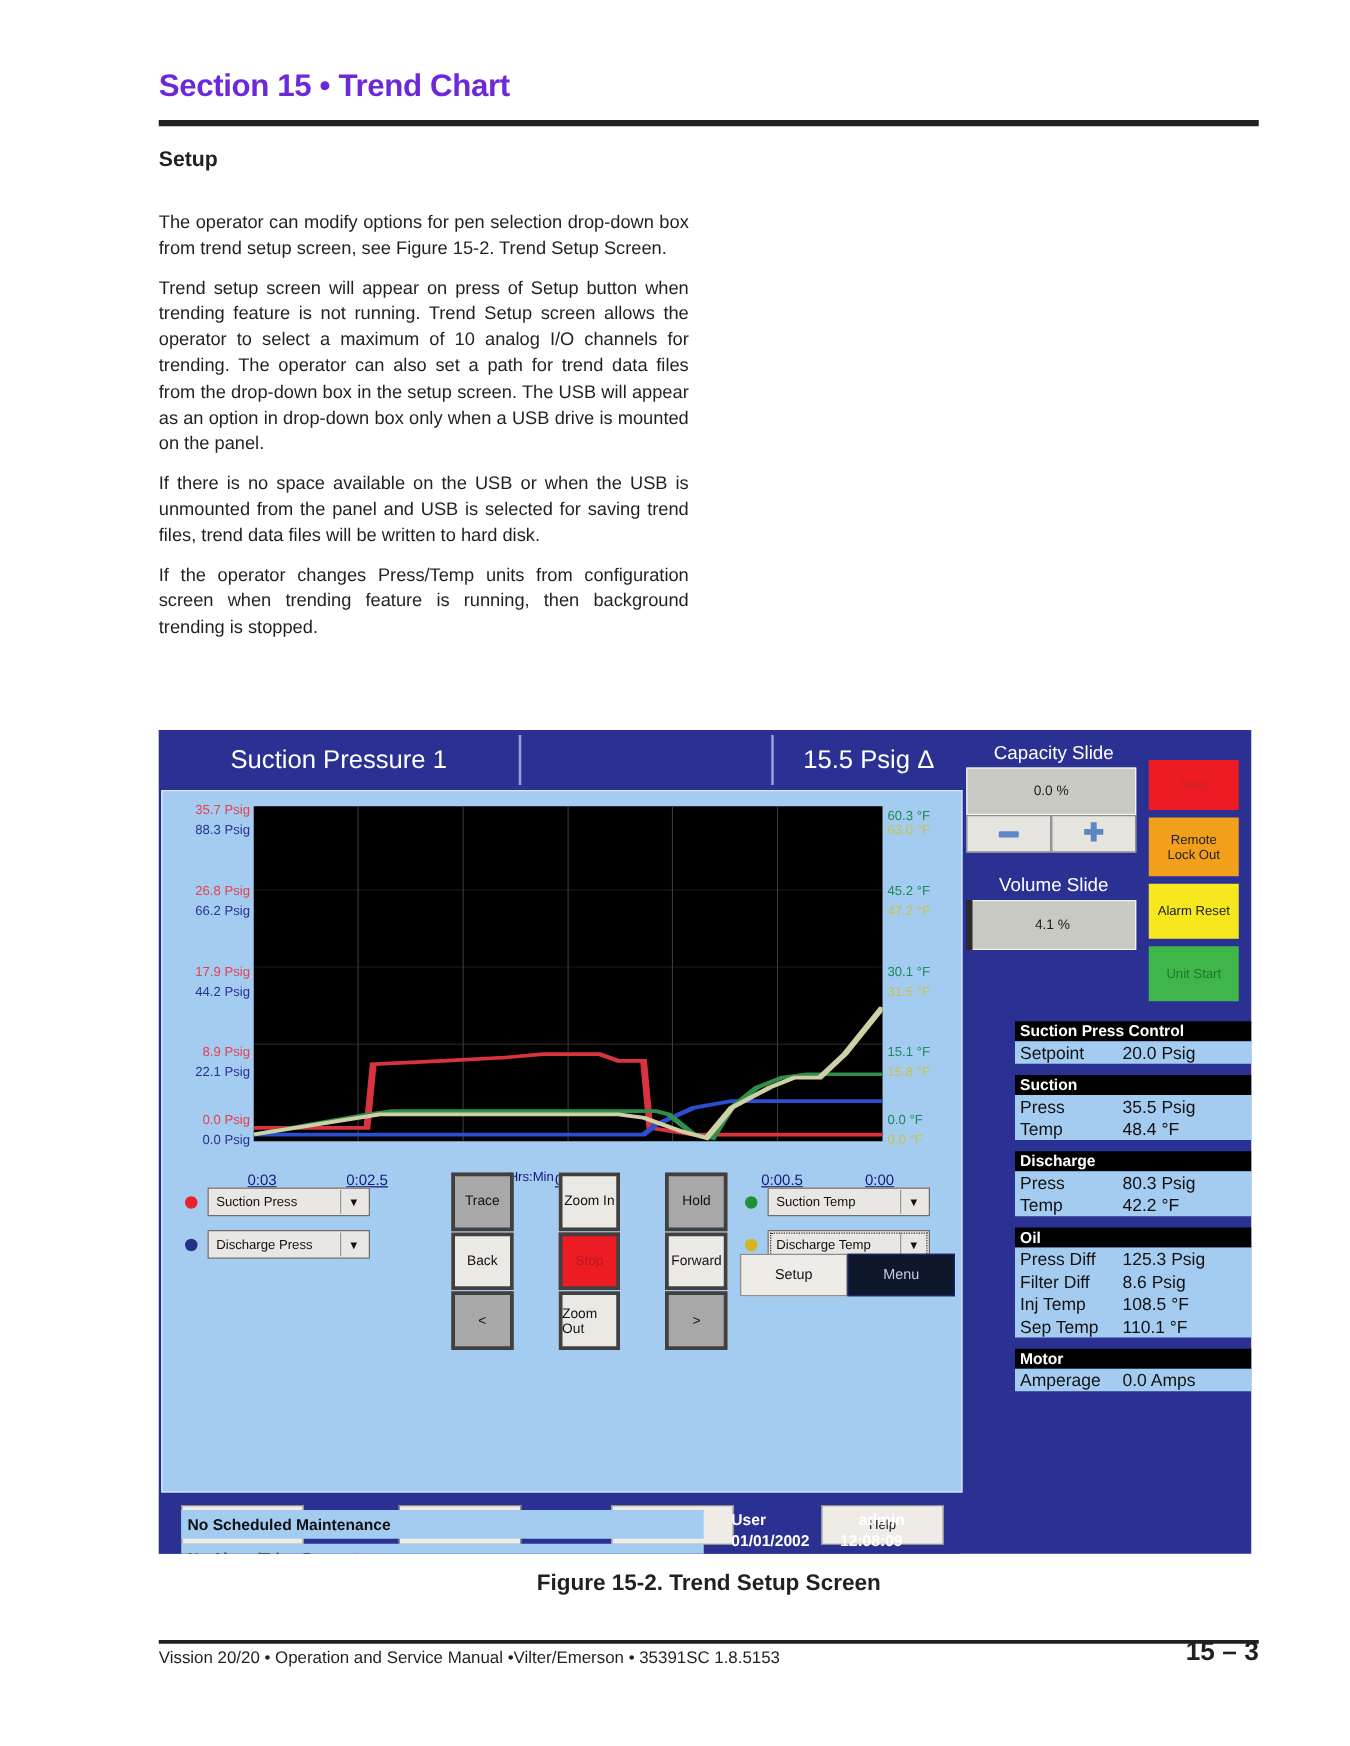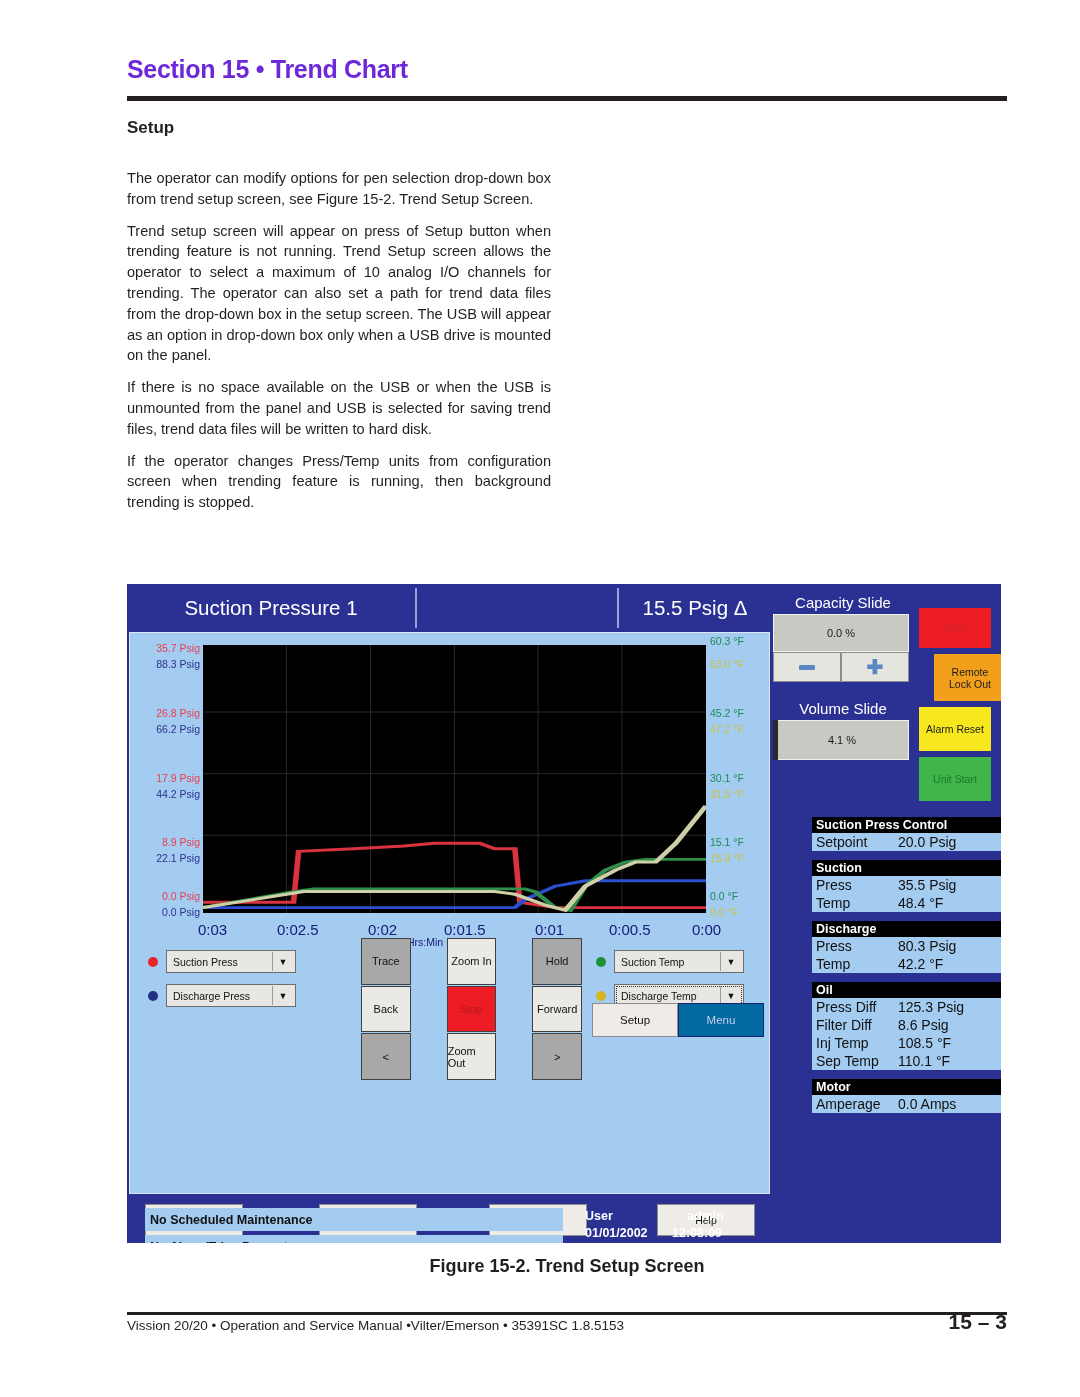--- a/index.html
+++ b/index.html
@@ -46,21 +46,21 @@
   .ax-left{position:absolute;left:0;top:0;width:70px;text-align:right;}
   .ax-right{position:absolute;left:580px;top:0;width:68px;text-align:left;}
   .axlbl{position:absolute;font-size:10.5px;white-space:nowrap;}
   .axlbl.r{text-align:right;right:0;}
   .axlbl.l{text-align:left;left:0;}
   .c-red{color:#e8414f;}
   .c-blue{color:#2b3192;}
   .c-green{color:#1f8a5a;}
   .c-yellow{color:#c9c24c;}
 
-  .xtick{position:absolute;top:288px;font-size:15px;color:#13197a;white-space:nowrap;}
+  .xtick{position:absolute;top:304px;font-size:12px;color:#13197a;white-space:nowrap;text-decoration:underline;}
   .xaxname{position:absolute;top:303px;left:0;width:639px;text-align:center;font-size:10.5px;color:#13197a;}
 
   
   .pen-row{position:absolute;display:flex;align-items:center;gap:8px;}
   .dot{width:10px;height:10px;border-radius:50%;display:inline-block;flex:0 0 auto;}
   .dot-red{background:#e8232a;}
   .dot-blue{background:#262f86;}
   .dot-green{background:#1e9136;}
   .dot-yellow{background:#d7b422;}
 
@@ -68,47 +68,47 @@
          display:flex;align-items:center;justify-content:space-between;
          font-size:10.5px;color:#111;padding:0 0 0 6px;box-sizing:border-box;}
   .combo.focus{outline:1px dotted #333;outline-offset:-3px;}
   .combo .caret{width:20px;height:19px;margin-right:2px;background:#e9e7e3;border-left:1px solid #9b9b9b;
                 display:flex;align-items:center;justify-content:center;font-size:9px;color:#111;}
 
   
   .keypad{position:absolute;left:196px;top:305px;width:256px;height:142px;
           display:grid;grid-template-columns:1fr 1fr 1fr;grid-template-rows:1fr 1fr 1fr;gap:1px;}
   .key{display:flex;align-items:center;justify-content:center;font-size:11px;color:#111;
-       background:#ebe9e4;border:1px solid #404040;box-sizing:border-box;margin-left:35px;}
+       background:#ebe9e4;border:3px solid #404040;box-sizing:border-box;margin-left:35px;}
   .key.dim{background:#a8a8a8;}
   .key.stop{background:#ed1c24;color:#b51a1f;}
 
   
   .btn-setup{position:absolute;left:462px;top:370px;width:84px;height:32px;background:#efece7;border:1px solid #8d8d8d;
              display:flex;align-items:center;justify-content:center;font-size:11.5px;color:#111;}
-  .btn-menu{position:absolute;left:548px;top:370px;width:84px;height:32px;background:#0369a1;border:1px solid #1c2170;
+  .btn-menu{position:absolute;left:548px;top:370px;width:84px;height:32px;background:#0f172a;border:1px solid #1c2170;
             display:flex;align-items:center;justify-content:center;font-size:11.5px;color:#c6cbe8;}
 
   
   .rcol{position:absolute;left:646px;top:10px;width:228px;}
   .slide-title{text-align:center;color:#fff;font-size:15px;margin:0 0 3px 0;}
   .slide-box{width:136px;height:38px;background:#c9c9c3;border:1px solid #f2f2ef;
              display:flex;align-items:center;justify-content:center;font-size:11px;color:#1a1a1a;box-sizing:border-box;}
   .pm-row{width:136px;height:30px;display:flex;}
   .pm{flex:1;background:#e6e4df;border:1px solid #8d8d8d;display:flex;align-items:center;justify-content:center;box-sizing:border-box;}
   .minus{width:16px;height:5px;background:#5d86c4;border-radius:1px;}
   .plusg{color:#5d86c4;font-size:20px;line-height:14px;font-weight:bold;}
 
   .vslide-wrap{position:relative;width:136px;height:40px;}
   .vslide-bar{position:absolute;left:0;top:0;width:5px;height:40px;background:#2a2a2a;}
 
   .actbtn{width:72px;height:40px;display:flex;align-items:center;justify-content:center;text-align:center;
           font-size:10.5px;line-height:12px;box-sizing:border-box;}
   .b-stop{background:#ed1c24;color:#c8242b;}
-  .b-rlo{background:#f2a01c;color:#1d1d1d;height:47px;margin-left:15px;}
+  .b-rlo{background:#f2a01c;color:#1d1d1d;height:47px;}
   .b-alarm{background:#f6e71e;color:#1a1a1a;height:44px;}
   .b-start{background:#3fb54a;color:#1b7a27;height:44px;}
 
   
   .grp{width:228px;margin-bottom:9px;padding-left:39px;}
   .grp-hd{background:#000;color:#fff;font-size:12.5px;font-weight:bold;padding:1px 4px;box-sizing:border-box;}
   .grp-body{background:#a4cbf0;}
   .grp-row{display:flex;font-size:14px;font-weight:normal;color:#111;padding:1px 4px;box-sizing:border-box;}
   .grp-row .k{width:82px;flex:0 0 auto;}
   .grp-row .v{flex:1;}
@@ -178,21 +178,21 @@
           <g id="series-group" fill="none" stroke-width="1.1" vector-effect="non-scaling-stroke">
               <path d="M0 96 L6 96 L18 96 L19 77 L30 76 L40 75 L46 74 L55 74 L58 76 L62 76 L63 96 L70 98 L74 98 L82 98 L100 98" stroke="#d8333f"></path>
               <path d="M0 98 L30 98 L50 98 L62 98 L64 95 L70 90 L76 88 L80 88 L100 88" stroke="#2b4fd0"></path>
               <path d="M0 98 L18 92 L22 91 L34 91 L42 91 L50 91 L56 91 L62 91 L64 91 L66 92 L70 98 L73 99 L76 90 L80 84 L84 81 L88 80 L92 80 L100 80" stroke="#2f8f4a"></path>
               <path d="M0 98 L20 92 L40 92 L58 92 L62 93 L68 97 L72 99 L76 90 L82 84 L86 81 L90 81 L94 74 L100 60" stroke="#cfcfa8"></path>
             </g>
         </svg>
       </div>
 
       <div class="ax-right">
-        <div class="axlbl l c-green" style="top:2px">60.3 °F</div>
+        <div class="axlbl l c-green" style="top:14px">60.3 °F</div>
         <div class="axlbl l c-yellow" style="top:25px">63.0 °F</div>
         <div class="axlbl l c-green" style="top:74px">45.2 °F</div>
         <div class="axlbl l c-yellow" style="top:90px">47.2 °F</div>
         <div class="axlbl l c-green" style="top:139px">30.1 °F</div>
         <div class="axlbl l c-yellow" style="top:155px">31.5 °F</div>
         <div class="axlbl l c-green" style="top:203px">15.1 °F</div>
         <div class="axlbl l c-yellow" style="top:219px">15.8 °F</div>
         <div class="axlbl l c-green" style="top:257px">0.0 °F</div>
         <div class="axlbl l c-yellow" style="top:273px">0.0 °F</div>
       </div>

